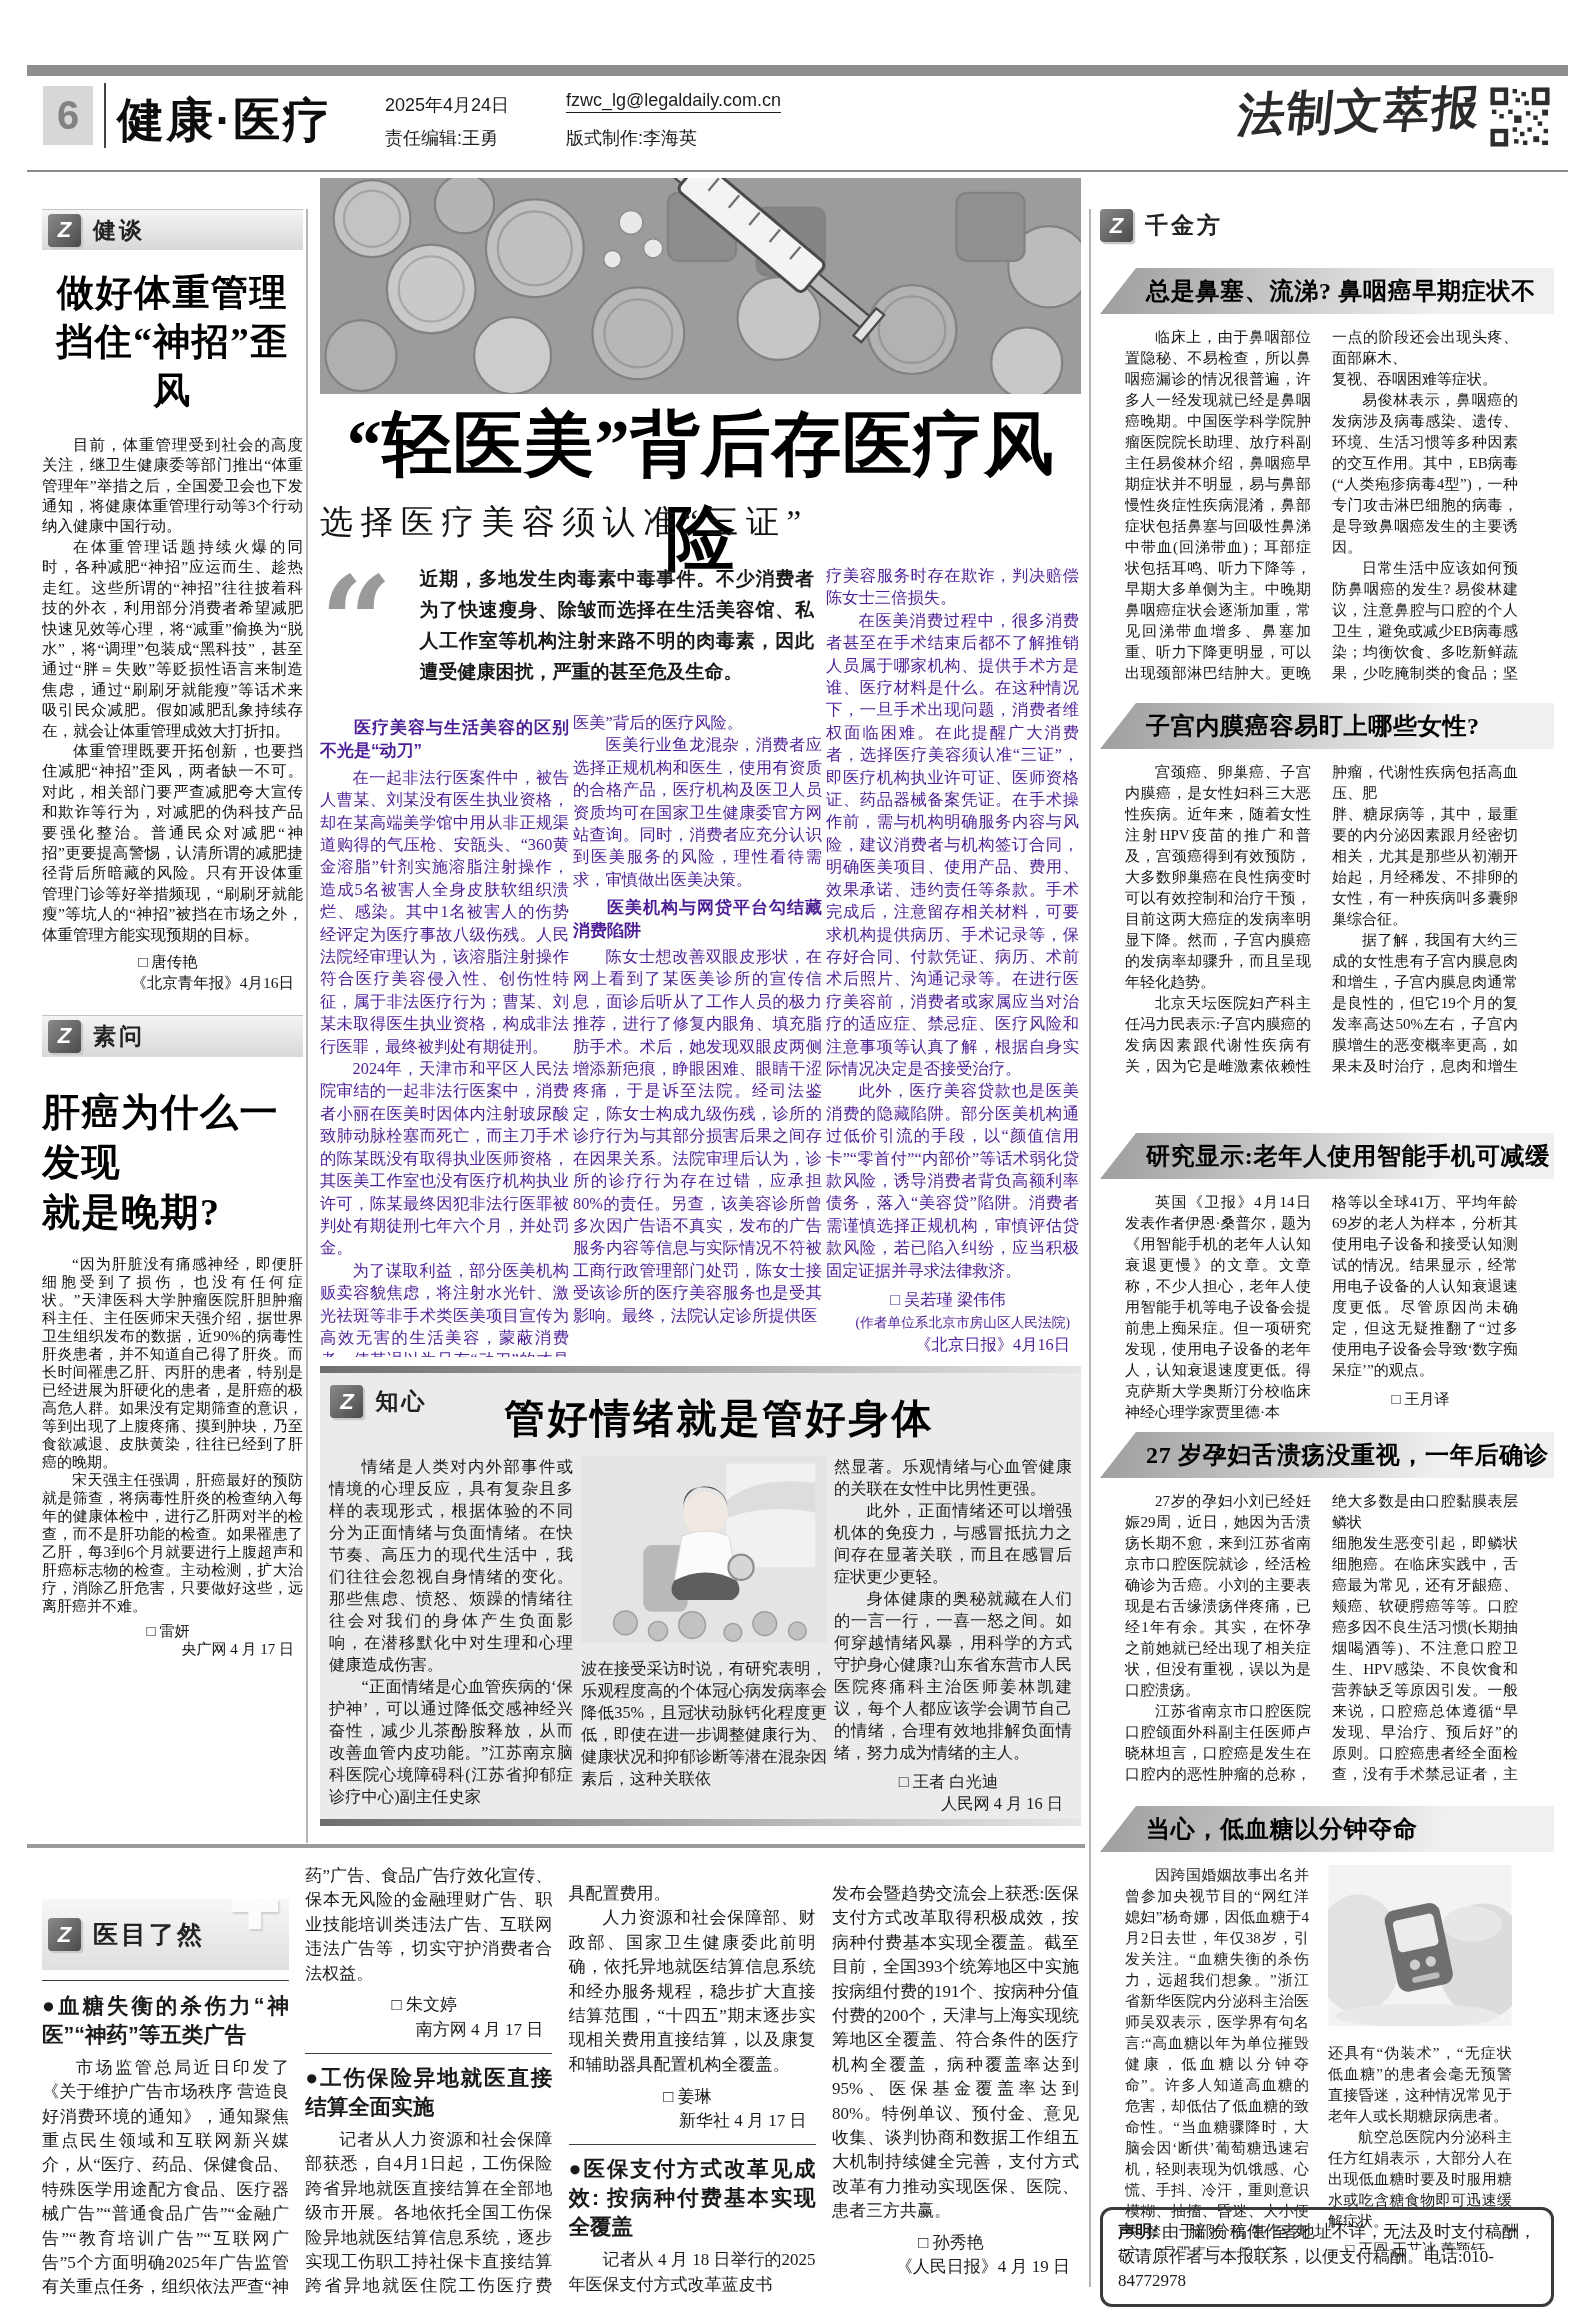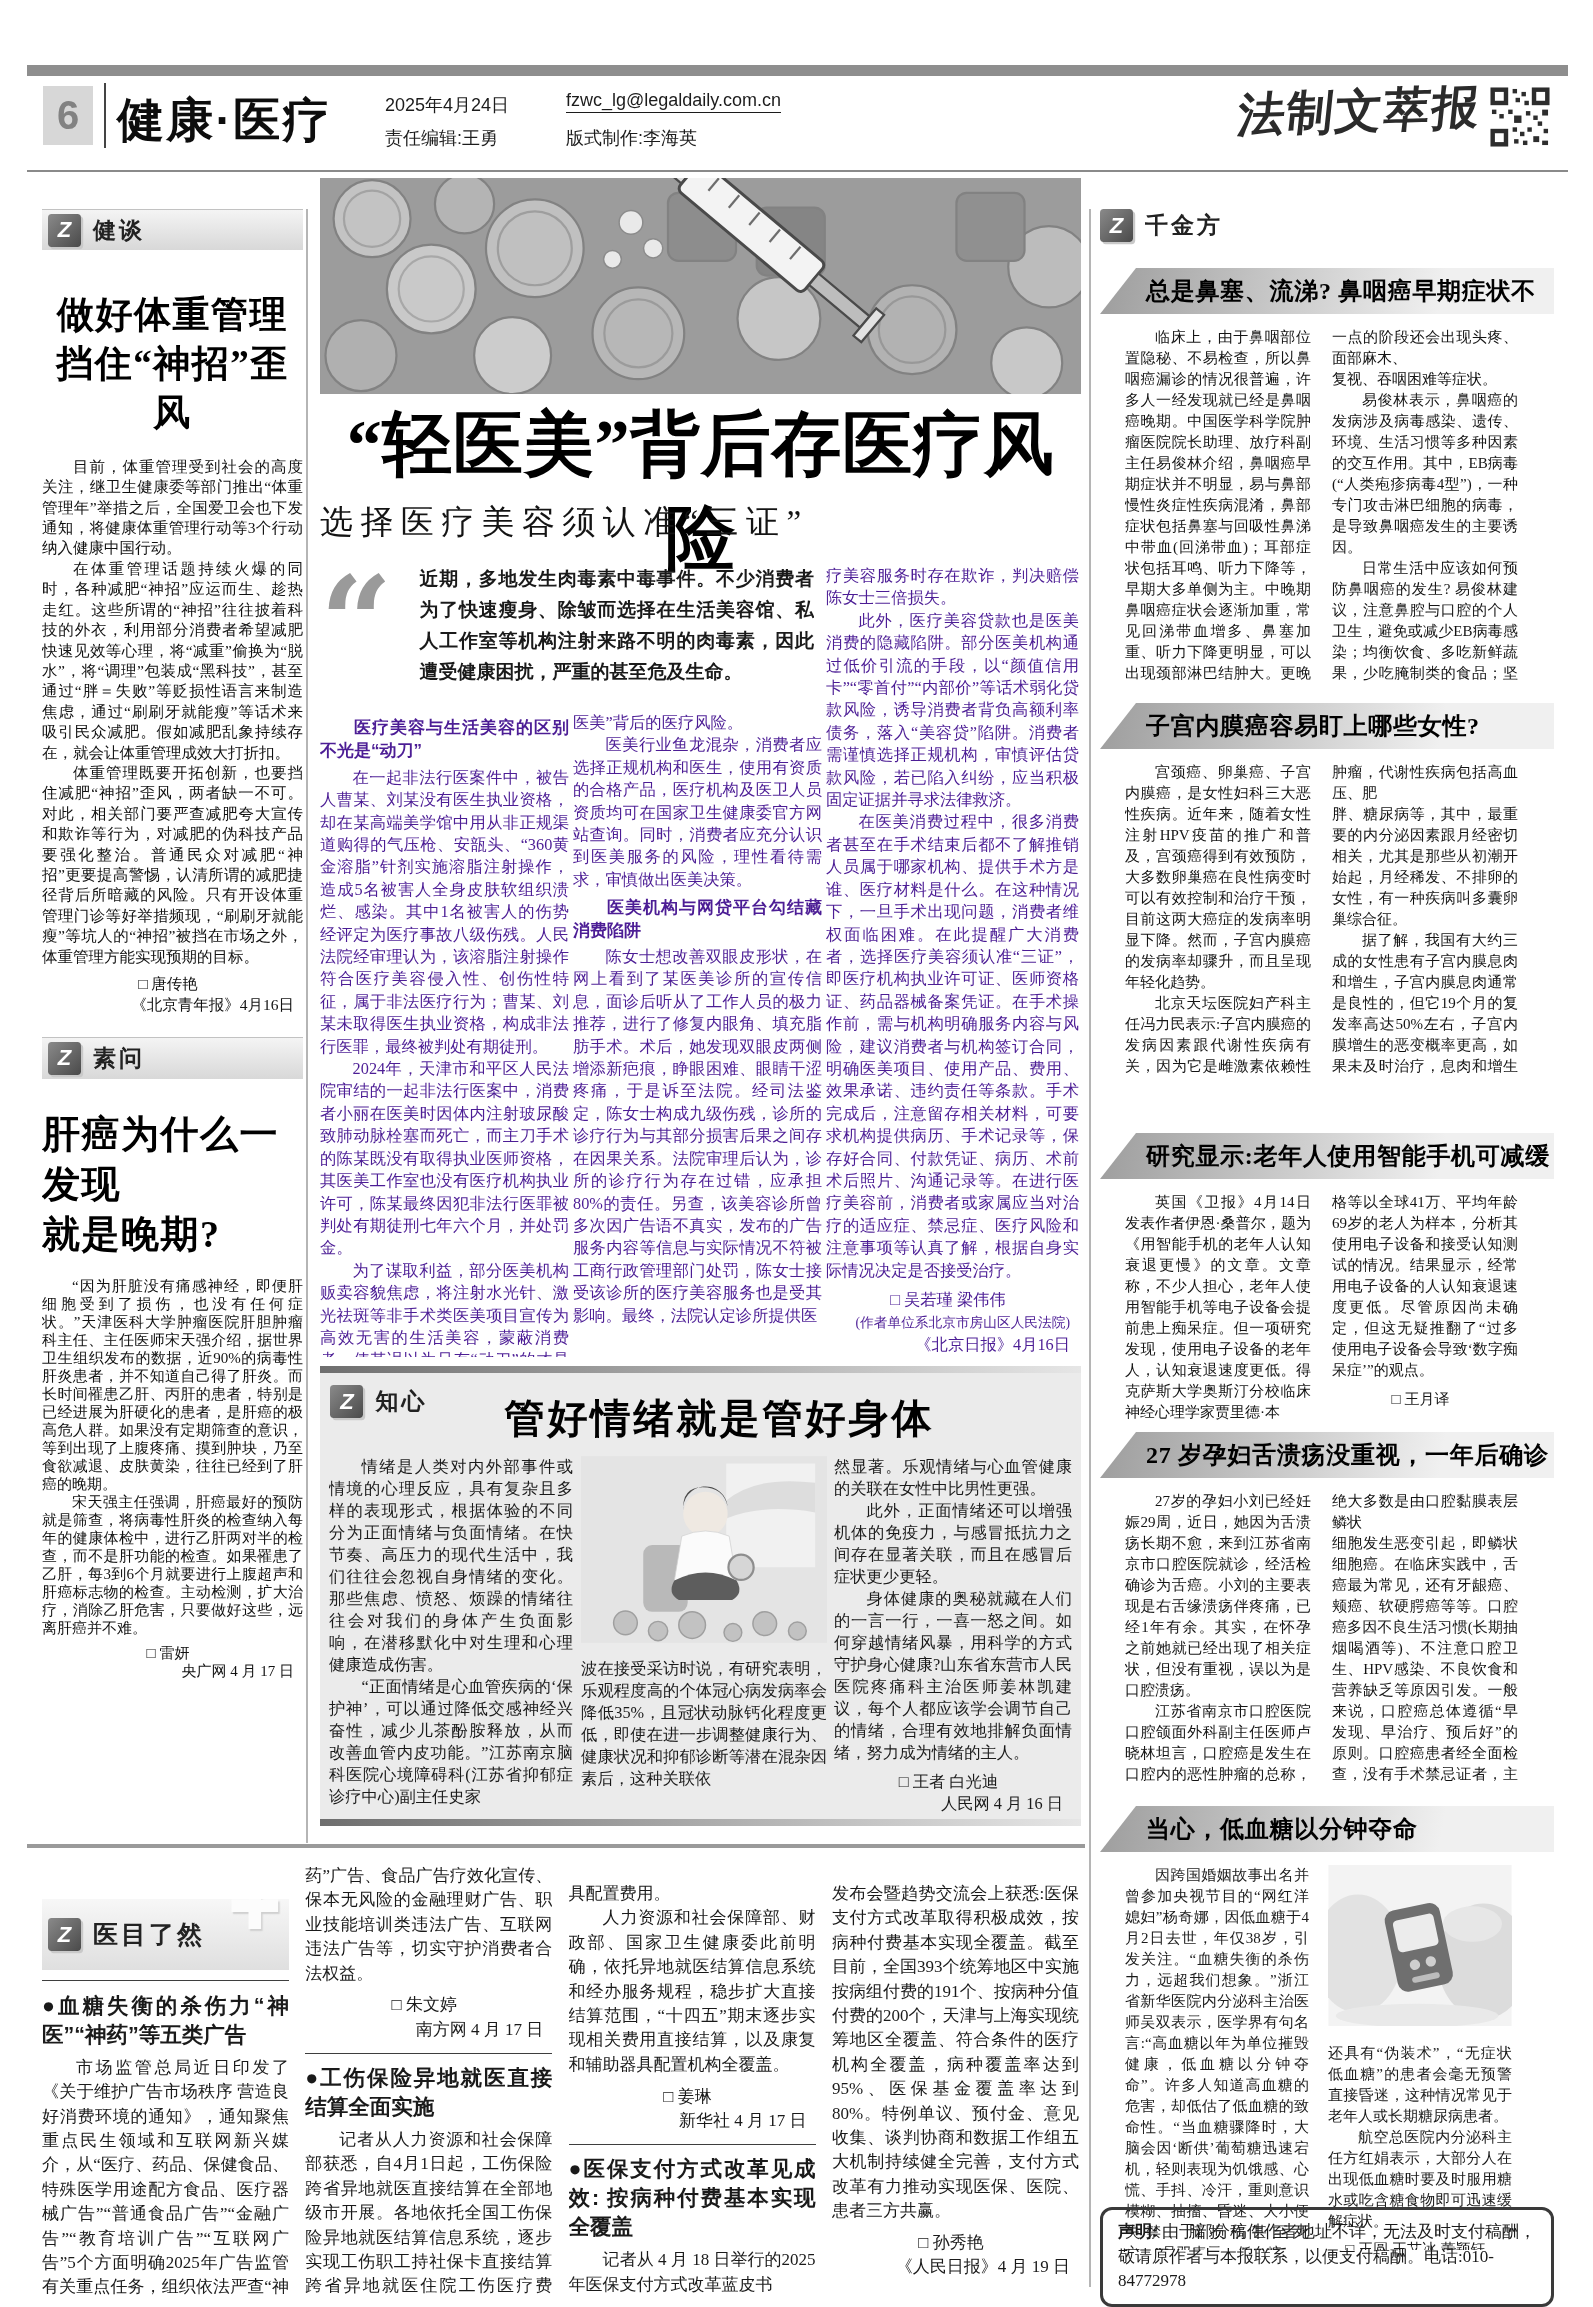--- a/index.html
+++ b/index.html
@@ -144,21 +144,21 @@
   <div id="headrule" class="abs"></div>
 
   <div class="abs vrule" style="left:306px;top:209px;height:1634px;"></div>
   <div class="abs vrule" style="left:1089px;top:209px;height:2078px;"></div>
 
   <div id="leftrail" class="abs">
     <div class="sec-band">
       <div class="zlogo">Z</div>
       <div class="sec-label">健谈</div>
     </div>
-    <div class="lt-title" style="margin-top:41px;text-align:center;">
+    <div class="lt-title" style="margin-top:19px;text-align:center;">
       <div>做好体重管理</div>
         <div>挡住“神招”歪风</div>
     </div>
     <div class="lt-body jus" style="margin-top:19px;">
       <p class="para">目前，体重管理受到社会的高度关注，继卫生健康委等部门推出“体重管理年”举措之后，全国爱卫会也下发通知，将健康体重管理行动等3个行动纳入健康中国行动。</p>
       <p class="para">在体重管理话题持续火爆的同时，各种减肥“神招”应运而生、趁热走红。这些所谓的“神招”往往披着科技的外衣，利用部分消费者希望减肥快速见效等心理，将“减重”偷换为“脱水”，将“调理”包装成“黑科技”，甚至通过“胖＝失败”等贬损性语言来制造焦虑，通过“刷刷牙就能瘦”等话术来吸引民众减肥。假如减肥乱象持续存在，就会让体重管理成效大打折扣。</p>
       <p class="para">体重管理既要开拓创新，也要挡住减肥“神招”歪风，两者缺一不可。对此，相关部门要严查减肥夸大宣传和欺诈等行为，对减肥的伪科技产品要强化整治。普通民众对减肥“神招”更要提高警惕，认清所谓的减肥捷径背后所暗藏的风险。只有开设体重管理门诊等好举措频现，“刷刷牙就能瘦”等坑人的“神招”被挡在市场之外，体重管理方能实现预期的目标。</p>
       <div class="byl">□ 唐传艳</div>
       <div class="src">《北京青年报》4月16日</div>
     </div>
@@ -239,22 +239,22 @@
     <p class="para">为了谋取利益，部分医美机构贩卖容貌焦虑，将注射水光针、激光祛斑等非手术类医美项目宣传为高效无害的生活美容，蒙蔽消费者，使其误以为只有“动刀”的才是医美，而忽视“轻</p>
   </div>
   <div id="mcol2" class="abs mcol jus">
     <p class="cont">医美”背后的医疗风险。</p>
     <p class="para">医美行业鱼龙混杂，消费者应选择正规机构和医生，使用有资质的合格产品，医疗机构及医卫人员资质均可在国家卫生健康委官方网站查询。同时，消费者应充分认识到医美服务的风险，理性看待需求，审慎做出医美决策。</p>
     <p class="subhead">医美机构与网贷平台勾结藏消费陷阱</p>
     <p class="para">陈女士想改善双眼皮形状，在网上看到了某医美诊所的宣传信息，面诊后听从了工作人员的极力推荐，进行了修复内眼角、填充脂肪手术。术后，她发现双眼皮两侧增添新疤痕，睁眼困难、眼睛干涩疼痛，于是诉至法院。经司法鉴定，陈女士构成九级伤残，诊所的诊疗行为与其部分损害后果之间存在因果关系。法院审理后认为，诊所的诊疗行为存在过错，应承担80%的责任。另查，该美容诊所曾多次因广告语不真实，发布的广告服务内容等信息与实际情况不符被工商行政管理部门处罚，陈女士接受该诊所的医疗美容服务也是受其影响。最终，法院认定诊所提供医</p>
   </div>
   <div id="mcol3" class="abs mcol jus">
     <p class="cont">疗美容服务时存在欺诈，判决赔偿陈女士三倍损失。</p>
+    <p class="para">在医美消费过程中，很多消费者甚至在手术结束后都不了解推销人员属于哪家机构、提供手术方是谁、医疗材料是什么。在这种情况下，一旦手术出现问题，消费者维权面临困难。在此提醒广大消费者，选择医疗美容须认准“三证”，即医疗机构执业许可证、医师资格证、药品器械备案凭证。在手术操作前，需与机构明确服务内容与风险，建议消费者与机构签订合同，明确医美项目、使用产品、费用、效果承诺、违约责任等条款。手术完成后，注意留存相关材料，可要求机构提供病历、手术记录等，保存好合同、付款凭证、病历、术前术后照片、沟通记录等。在进行医疗美容前，消费者或家属应当对治疗的适应症、禁忌症、医疗风险和注意事项等认真了解，根据自身实际情况决定是否接受治疗。</p>
     <p class="para">此外，医疗美容贷款也是医美消费的隐藏陷阱。部分医美机构通过低价引流的手段，以“颜值信用卡”“零首付”“内部价”等话术弱化贷款风险，诱导消费者背负高额利率债务，落入“美容贷”陷阱。消费者需谨慎选择正规机构，审慎评估贷款风险，若已陷入纠纷，应当积极固定证据并寻求法律救济。</p>
-    <p class="para">在医美消费过程中，很多消费者甚至在手术结束后都不了解推销人员属于哪家机构、提供手术方是谁、医疗材料是什么。在这种情况下，一旦手术出现问题，消费者维权面临困难。在此提醒广大消费者，选择医疗美容须认准“三证”，即医疗机构执业许可证、医师资格证、药品器械备案凭证。在手术操作前，需与机构明确服务内容与风险，建议消费者与机构签订合同，明确医美项目、使用产品、费用、效果承诺、违约责任等条款。手术完成后，注意留存相关材料，可要求机构提供病历、手术记录等，保存好合同、付款凭证、病历、术前术后照片、沟通记录等。在进行医疗美容前，消费者或家属应当对治疗的适应症、禁忌症、医疗风险和注意事项等认真了解，根据自身实际情况决定是否接受治疗。</p>
     <div class="byl">□ 吴若瑾 梁伟伟</div>
     <div class="src note">(作者单位系北京市房山区人民法院)</div>
     <div class="src">《北京日报》4月16日</div>
   </div>
 
   <div id="zxbox" class="abs hide">
     <div class="grad-bar" style="top:0;"></div>
     <div id="zxhead" class="sec-plain">
       <div class="zlogo">Z</div>
       <div class="sec-label">知心</div>

